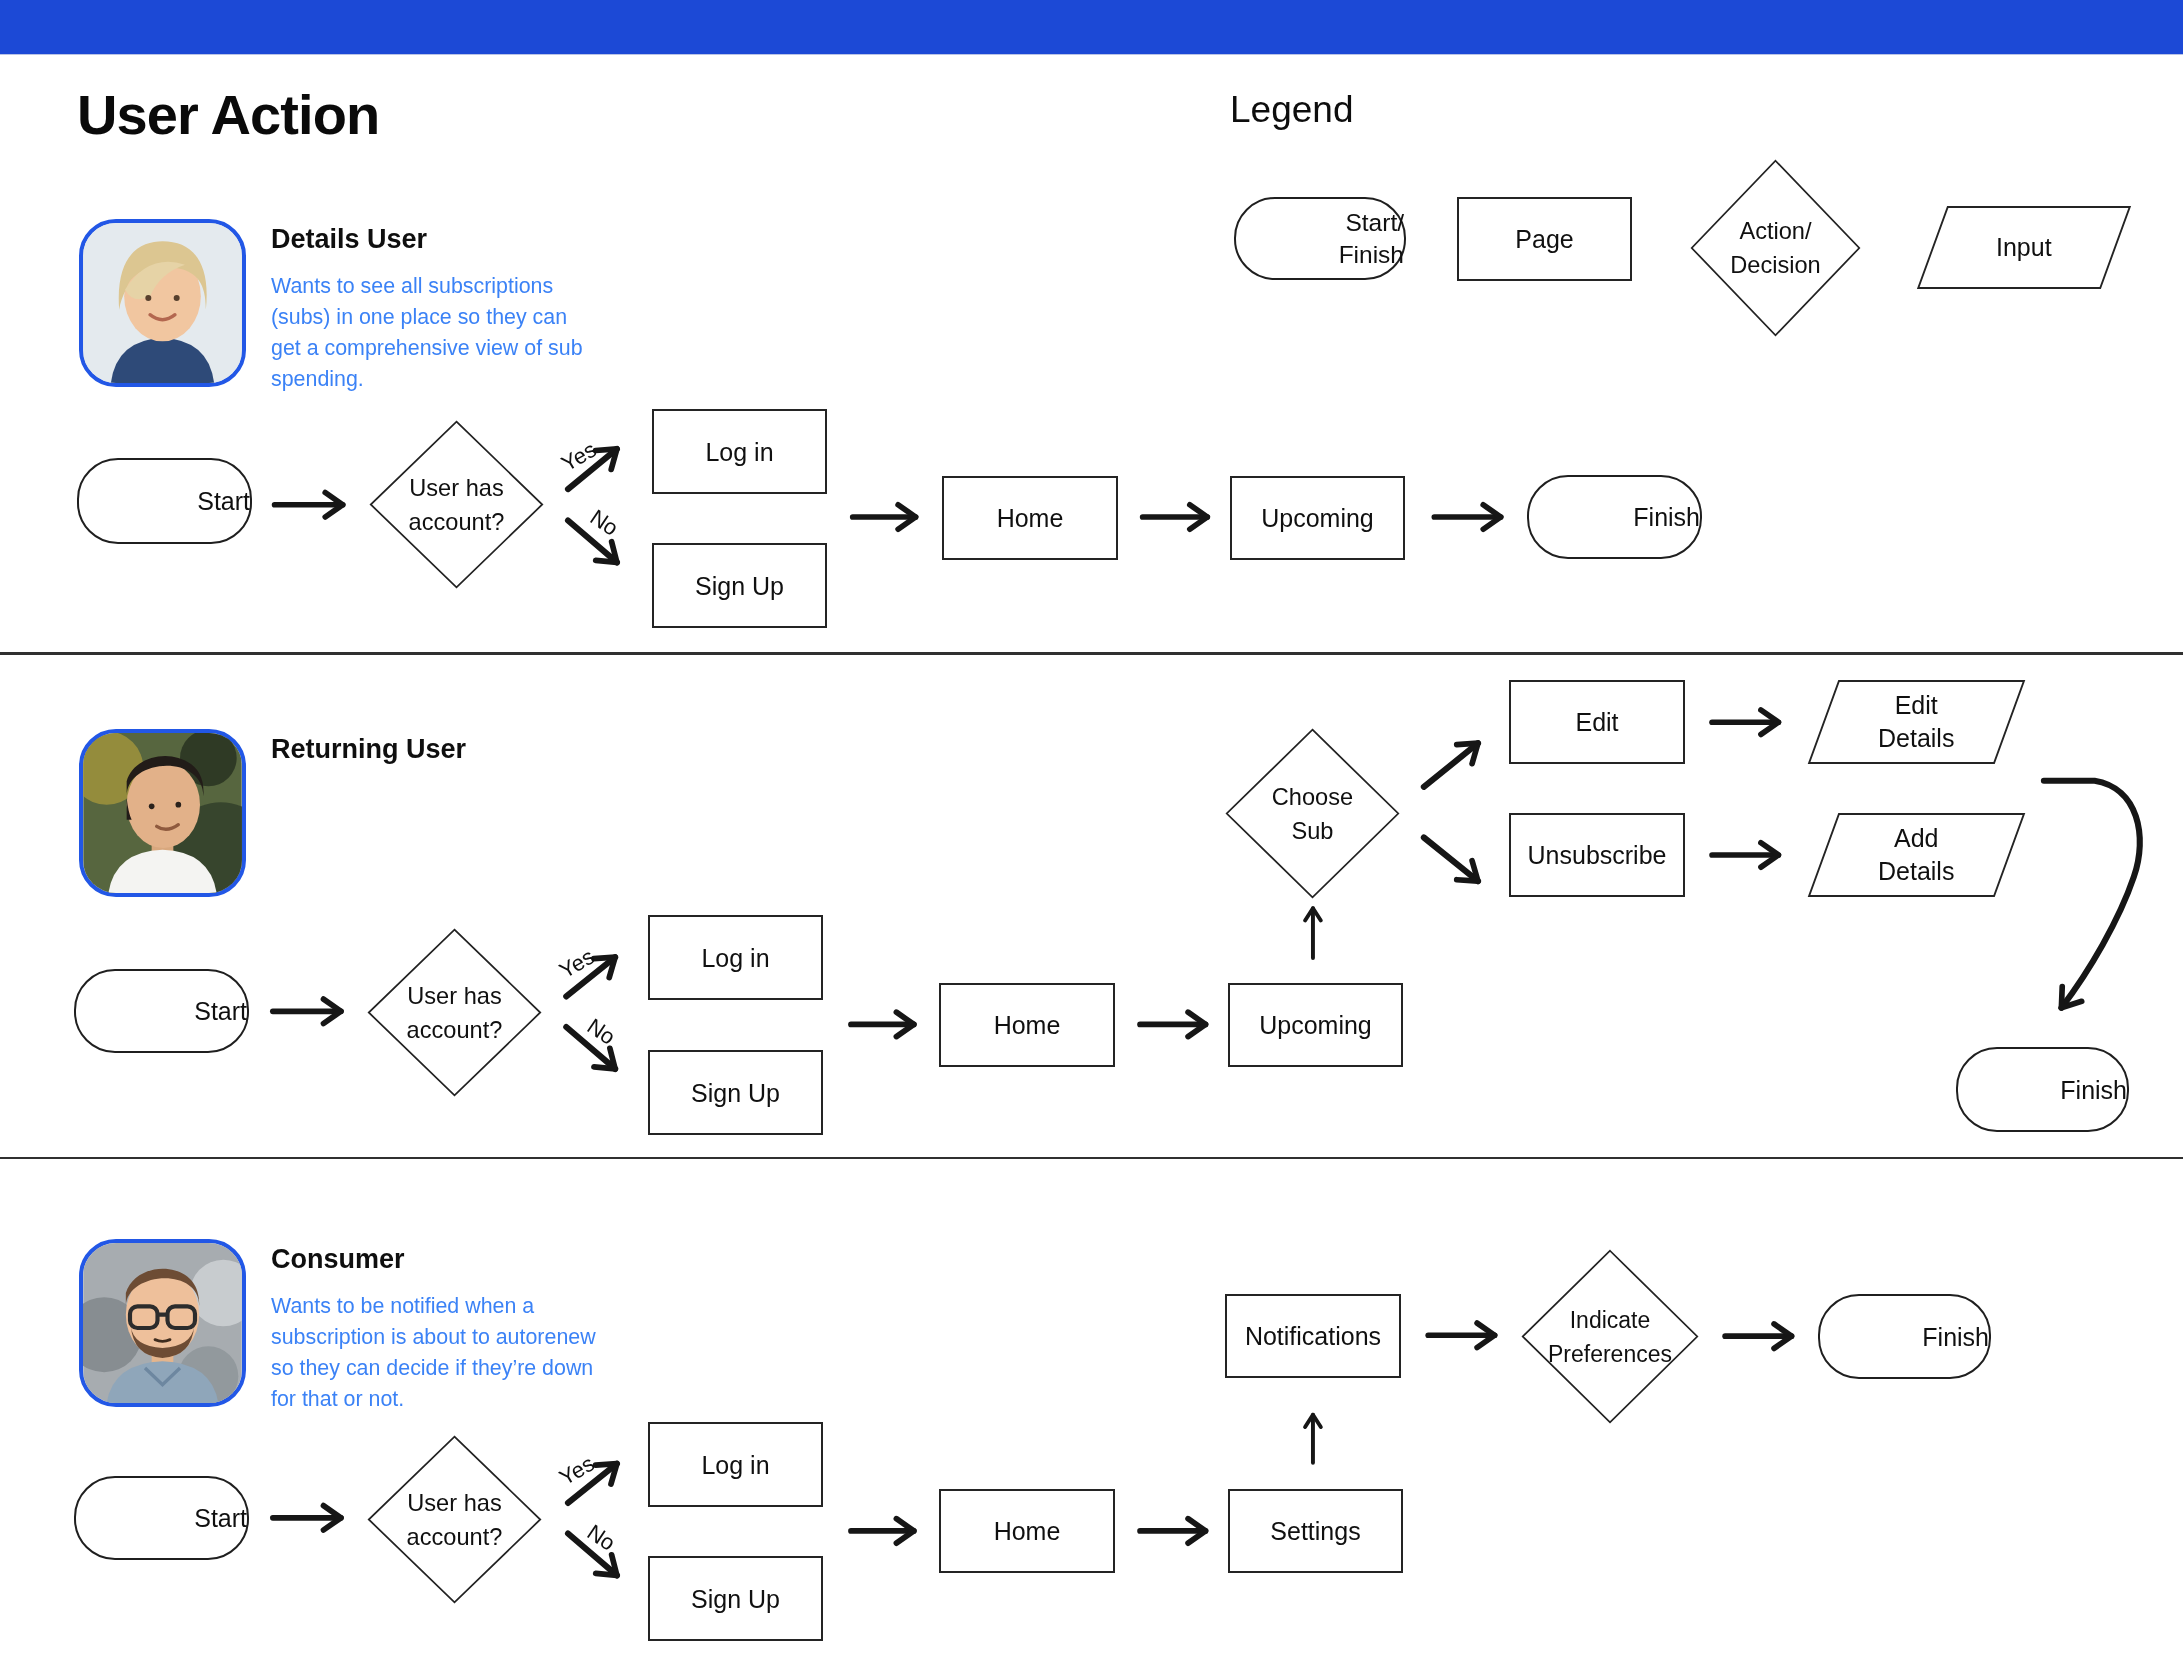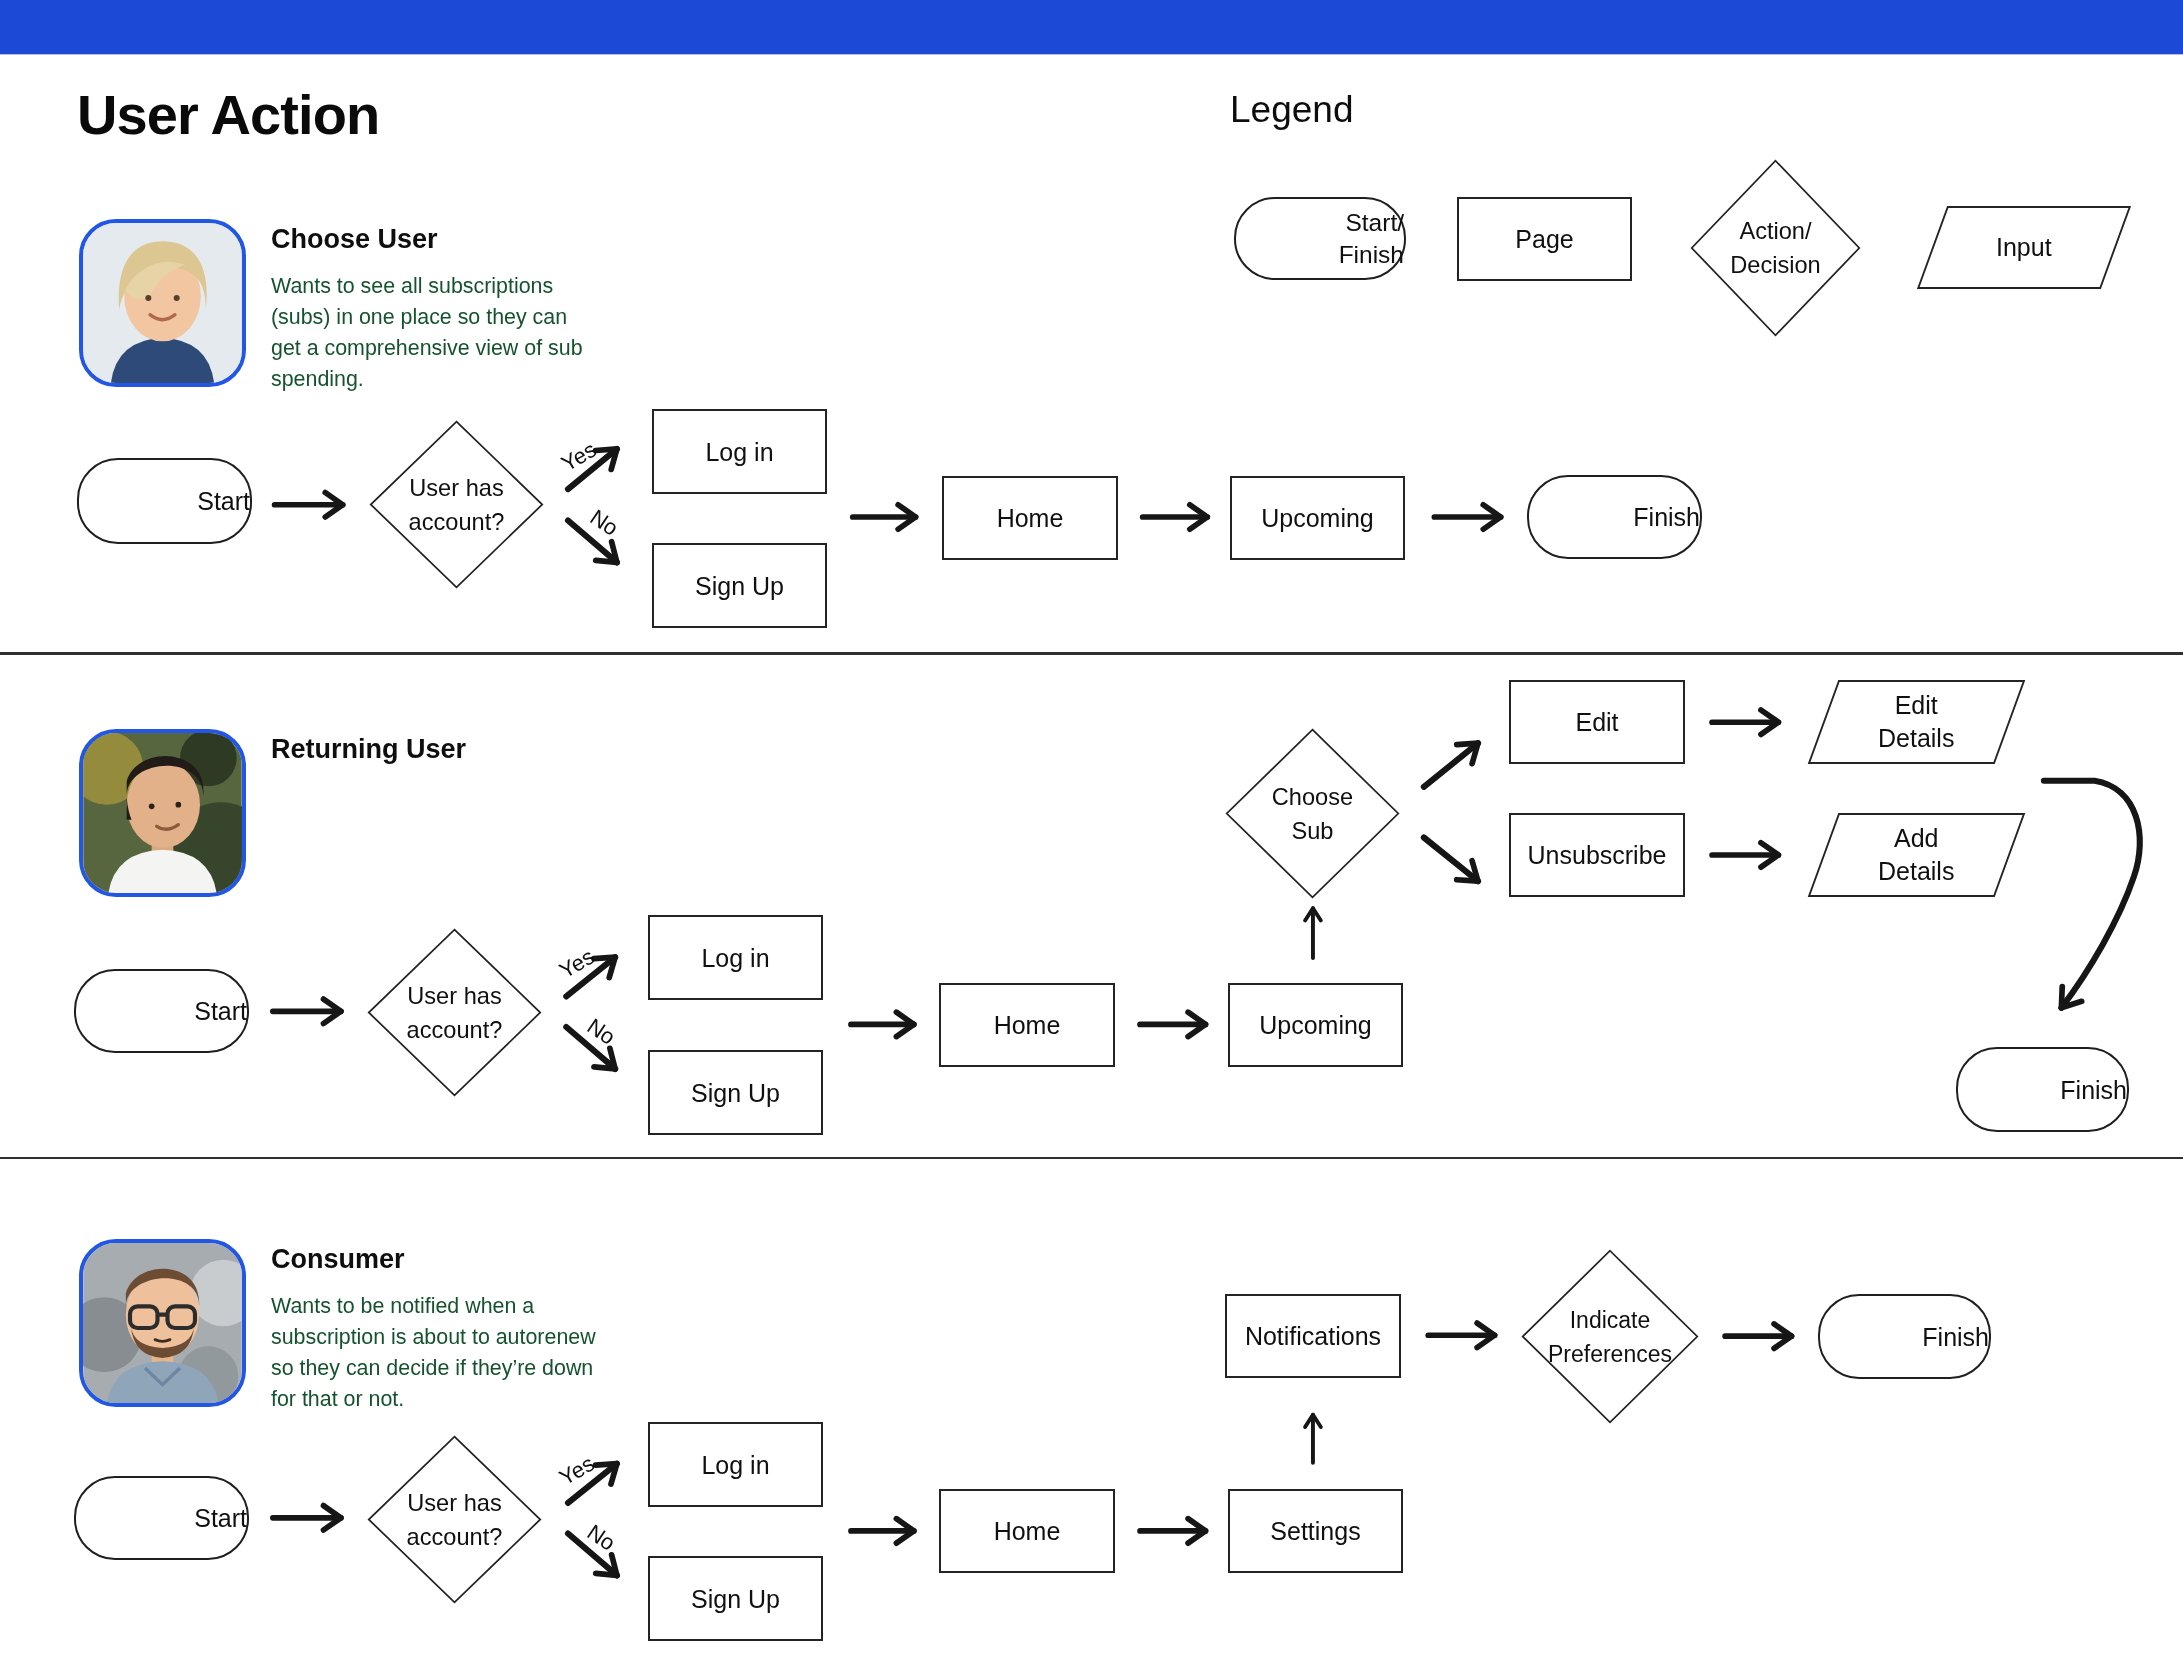--- a/index.html
+++ b/index.html
@@ -18,21 +18,21 @@
             display:flex;flex-direction:column;align-items:center;justify-content:center;text-align:center}
   .node-label{font-size:25px;line-height:32px;color:#101010;white-space:nowrap}
   .diamond{display:flex;align-items:center;justify-content:center}
   .diamond>svg{position:absolute;left:0;top:0;width:100%;height:100%}
   .dlabel{position:relative;text-align:center;font-size:23.6px;line-height:34px;color:#101010}
   .para{border:2.2px solid #242424;background:#fff;transform:skewX(-20deg);
         display:flex;align-items:center;justify-content:center}
   .plabel{transform:skewX(20deg);text-align:center;font-size:25px;line-height:33px;color:#101010}
 
   .persona-name{font-size:27px;font-weight:600;color:#0f0f0f}
-  .persona-desc{font-size:21.4px;line-height:31px;color:#14532d;max-width:330px}
+  .persona-desc{font-size:21.4px;line-height:31px;color:#3b82f6;max-width:330px}
   .edge-label{font-size:22px;color:#101010;transform:translate(-50%,-50%) rotate(var(--rot,0deg));white-space:nowrap}
   .divider{left:0;width:2184px;background:#303030}
   .avatar{width:167px;height:168px;border:4.4px solid var(--avatar-border,#2257e6);border-radius:37px;
           overflow:hidden;background:#dde3e7}
   .avatar svg{display:block;width:100%;height:100%}
   #edges{position:absolute;left:0;top:0;pointer-events:none}
 </style>
 </head>
 <body>
 
@@ -113,21 +113,21 @@
       <rect x="82" y="122" width="26" height="30" rx="9" fill="#eebd97"></rect>
       <path d="M33 192 Q40 140 95 138 Q150 140 157 192 Z" fill="#2e4a78"></path>
       <ellipse cx="95" cy="88" rx="46" ry="54" fill="#f1c6a0"></ellipse>
       <path d="M43 104 C38 36 70 22 95 22 C132 22 153 48 147 104 C147 72 136 60 116 55 C86 47 58 58 52 78 C47 88 44 96 43 104 Z" fill="#dcc691"></path>
       <path d="M50 80 Q78 36 122 50 Q92 60 80 88 Q60 98 50 80 Z" fill="#e6d3a6"></path>
       <circle cx="78" cy="90" r="3.6" fill="#57402e"></circle>
       <circle cx="112" cy="90" r="3.6" fill="#57402e"></circle>
       <path d="M80 110 Q95 122 110 110" stroke="#b3674f" stroke-width="4" fill="none" stroke-linecap="round"></path>
     </svg>
   </div>
-  <div class="abs persona-name" style="left:271px;top:224px">Choose User</div>
+  <div class="abs persona-name" style="left:271px;top:224px">Details User</div>
   <div class="abs persona-desc" style="left:271px;top:271px">Wants to see all subscriptions (subs) in one place so they can get a comprehensive view of sub spending.</div>
 
   <div class="abs stadium" style="left:77px;top:458px;width:175px;height:86px">
     <div class="node-label">Start</div>
   </div>
   <div class="abs diamond" style="left:369px;top:420px;width:175px;height:169px">
     <svg viewBox="0 0 200 194" preserveAspectRatio="none">
       <polygon points="100,2 198,97 100,192 2,97" fill="#fff" stroke="#222" stroke-width="2"></polygon>
     </svg>
     <div class="dlabel">

